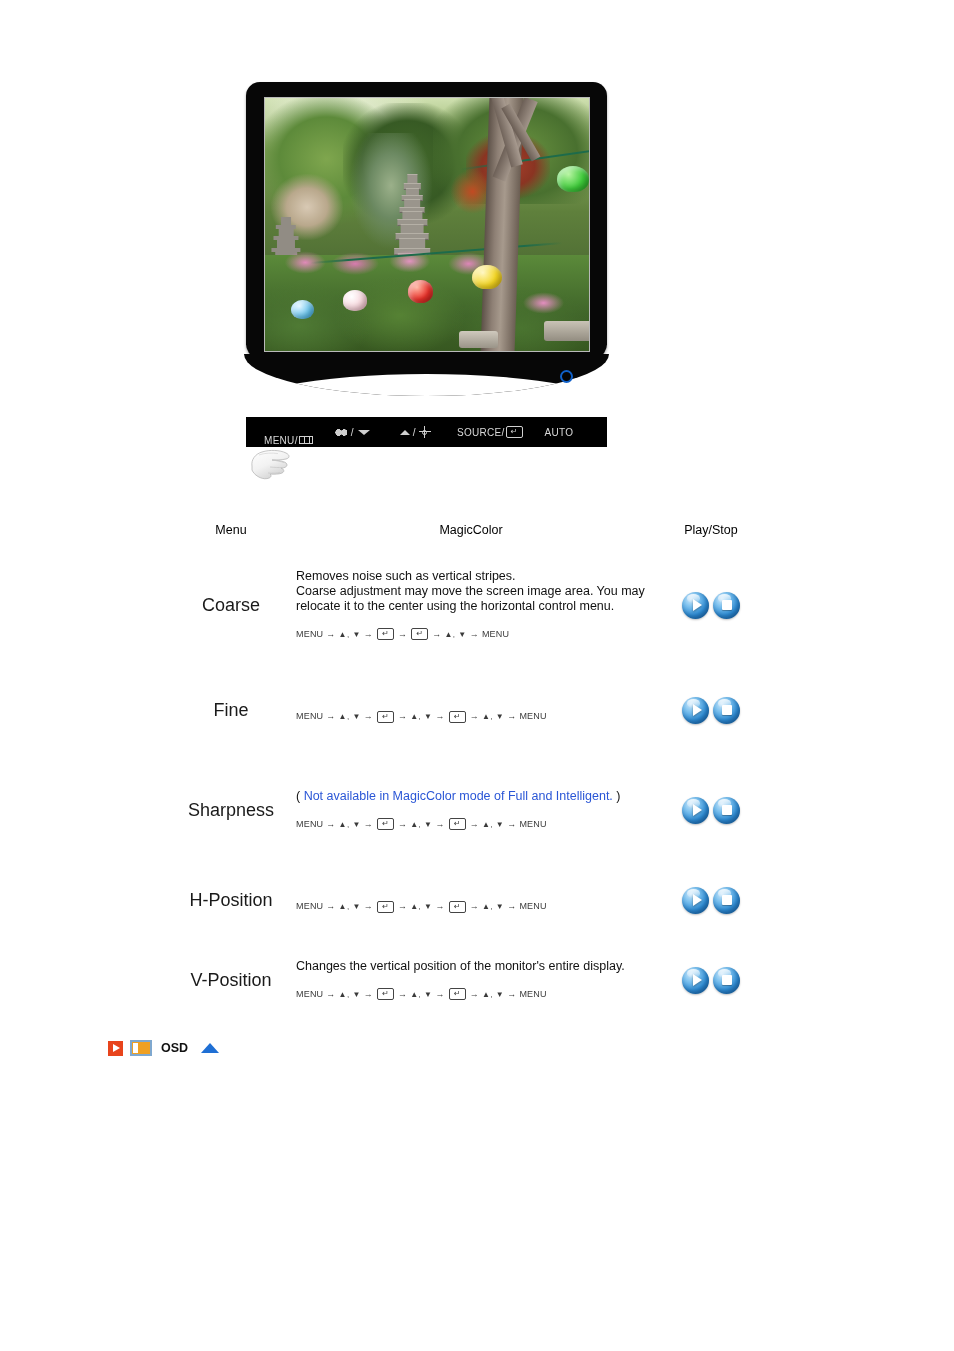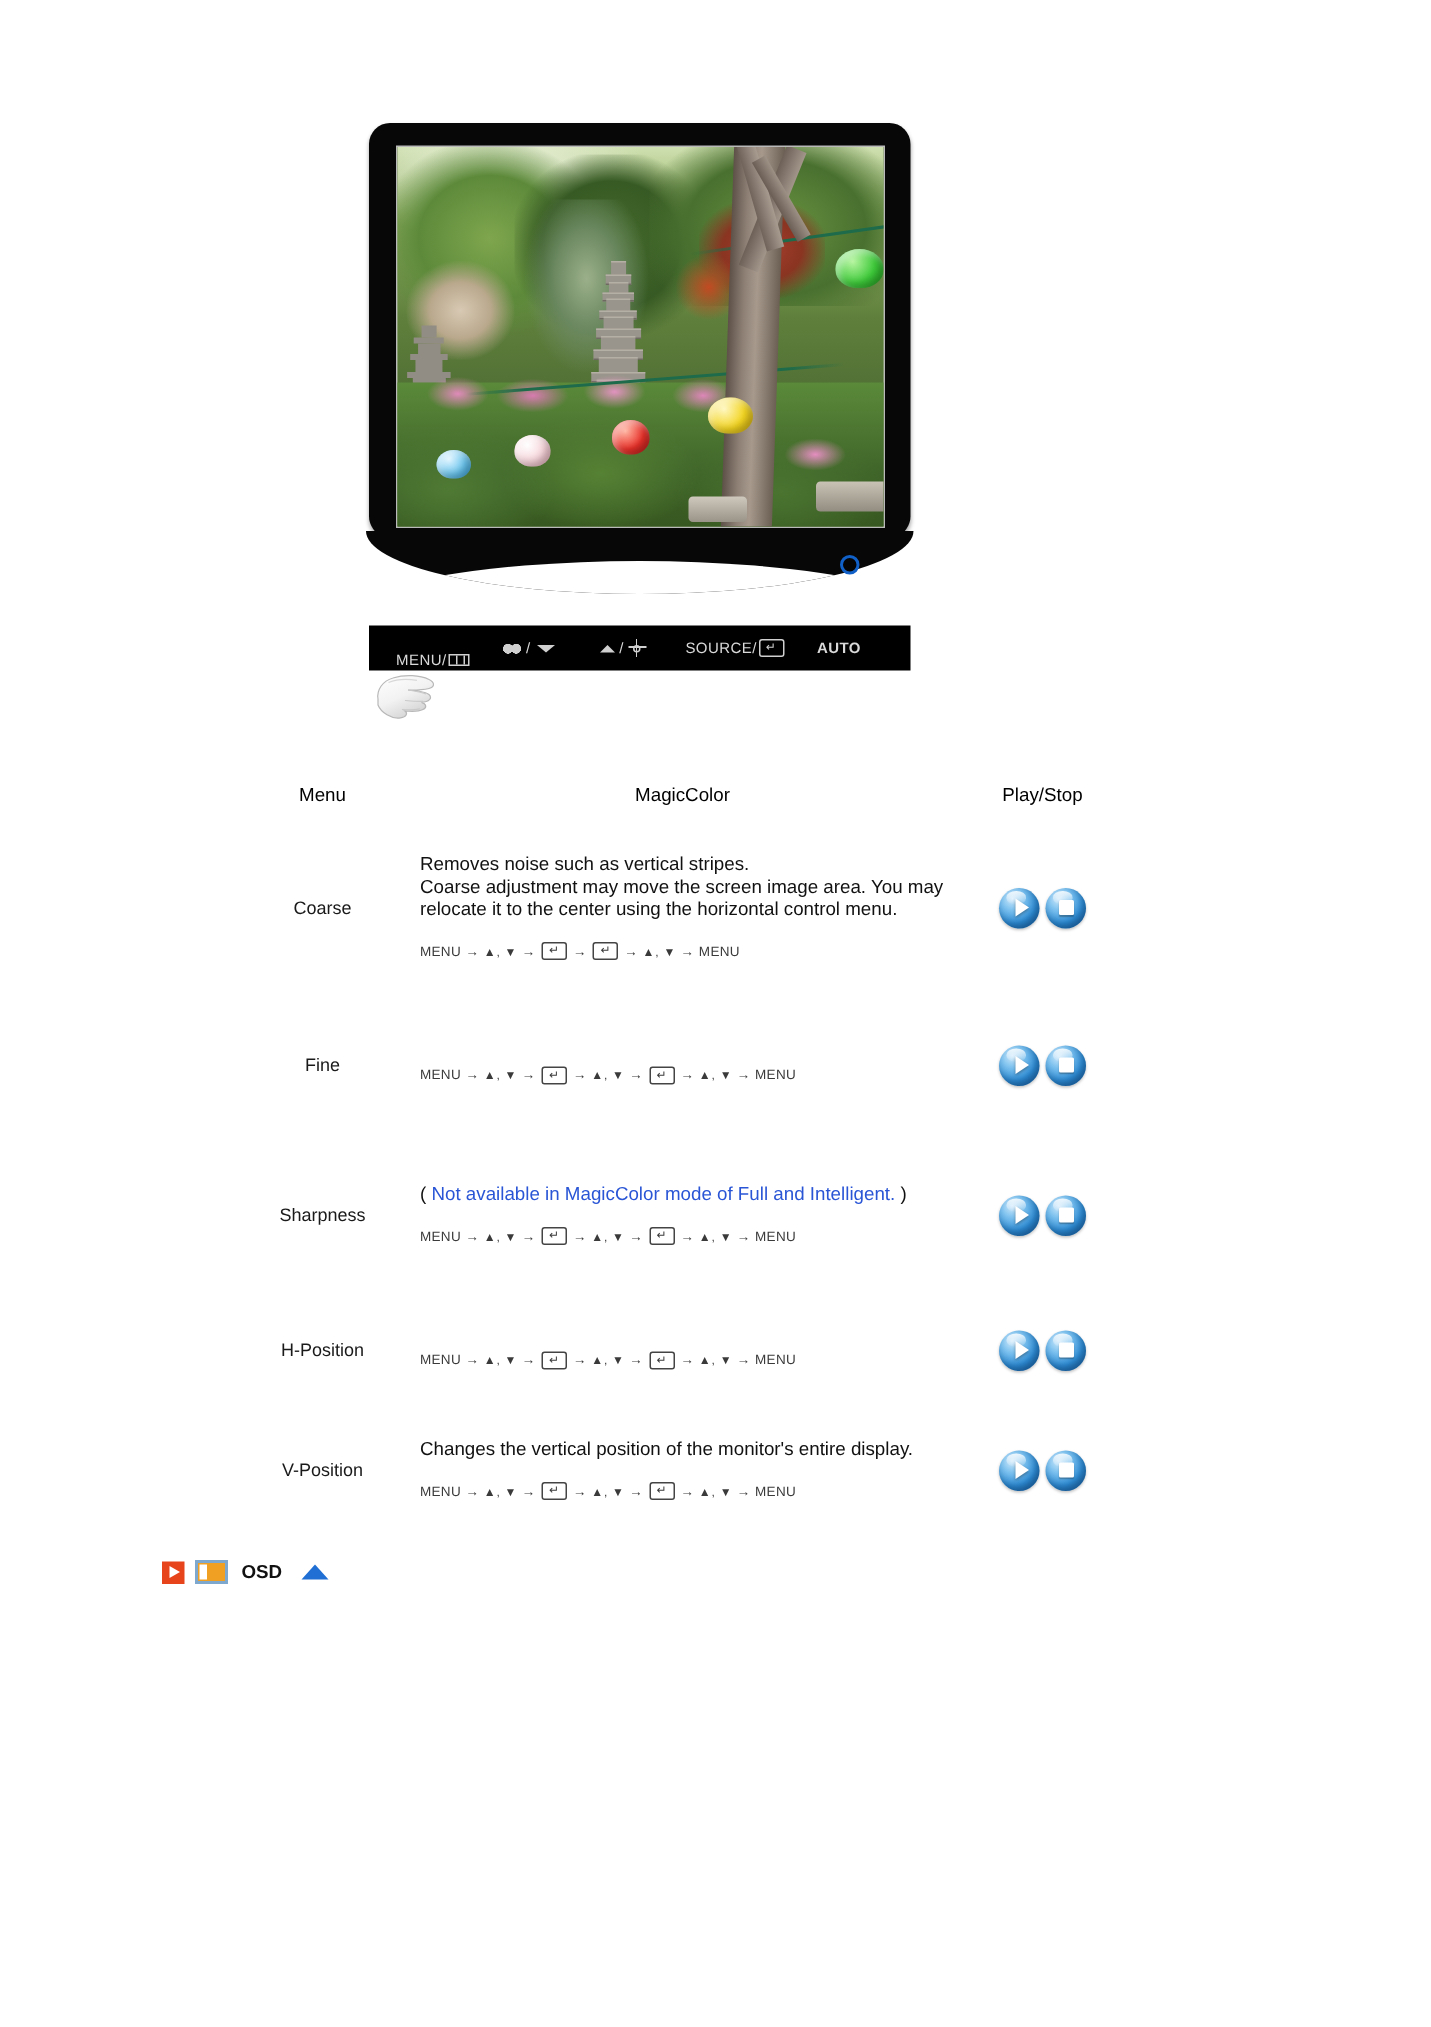--- a/index.html
+++ b/index.html
@@ -224,21 +224,21 @@
     align-items: center;
     color: #d9d9d9;
     font-size: 10px;
     letter-spacing: 0.3px;
     white-space: nowrap;
   }
   .ctrl-menu  { margin-left: 18px; margin-top: 16px; }
   .ctrl-mc    { margin-left: 22px; }
   .ctrl-br    { margin-left: 30px; }
   .ctrl-src   { margin-left: 26px; text-align: center; }
-  .ctrl-auto  { margin-left: 22px; font-weight: bold; }
+  .ctrl-auto  { margin-left: 22px; }
   .ico-osd {
     display: inline-block;
     width: 14px; height: 8px;
     border: 1px solid #d0d0d0;
     box-sizing: border-box;
     margin-left: 1px;
     position: relative;
   }
   .ico-osd::before, .ico-osd::after {
     content: ""; position: absolute; top: 0; bottom: 0;
@@ -309,21 +309,21 @@
     position: absolute;
     left: 246px;
     top: 446px;
     width: 48px;
     height: 40px;
   }
 
   
   .doc-table {
     position: absolute;
-    left: 150px;
+    left: 166px;
     top: 515px;
     width: 610px;
   }
   .tbl-head {
     display: flex;
     align-items: center;
     height: 30px;
     font-size: 12.5px;
   }
   .col-menu { width: 130px; text-align: center; flex: none; }
@@ -332,21 +332,21 @@
   .tbl-head .col-desc { text-align: center; }
   .tbl-row {
     display: flex;
     align-items: center;
     margin-top: 10px;
   }
   .menu-label {
     width: 130px;
     flex: none;
     text-align: center;
-    font-size: 12px;
+    font-size: 18px;
     color: #1a1a1a;
   }
   .desc-cell {
     width: 350px;
     flex: none;
     font-size: 12.5px;
     line-height: 15px;
     color: #111111;
   }
   .desc-cell .note-blue { color: #2a56d6; }

